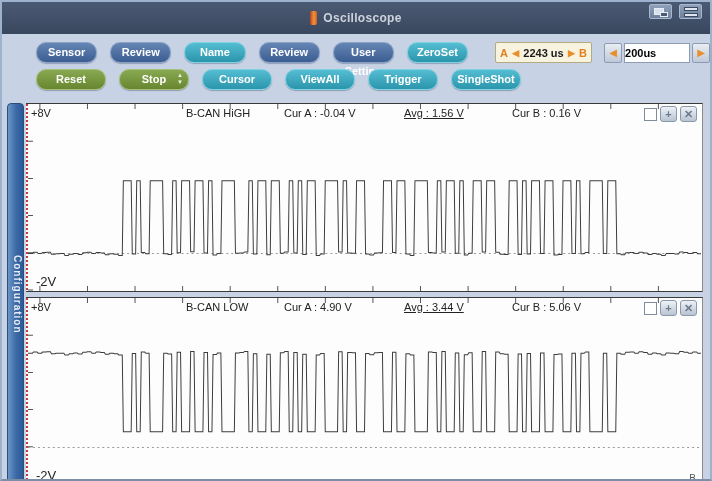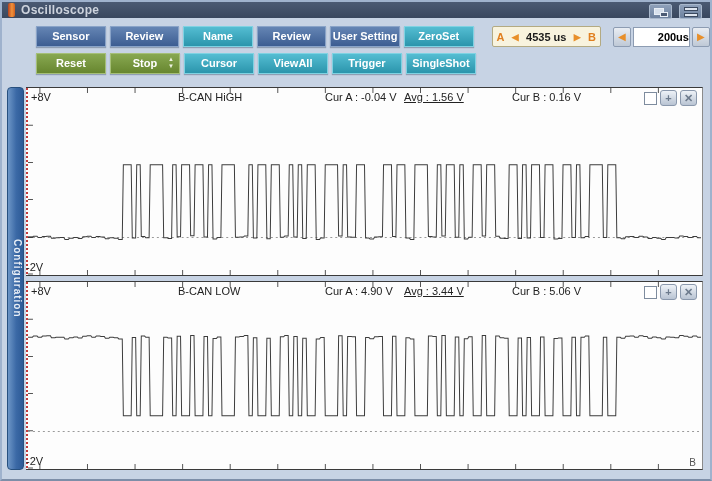--- a/index.html
+++ b/index.html
@@ -4,82 +4,82 @@
 <style>
   * { margin:0; padding:0; box-sizing:border-box; }
   html,body { font-family:"Liberation Sans", sans-serif; }
   .window{
     width:712px; height:481px; position:relative;
     background:#c7d3e4; border:2px solid #9fb2cd; border-bottom-color:#7d8ea8;
     overflow:hidden;
   }
   
   .titlebar{
-    height:16px; background:linear-gradient(#4b5a73,#39475e);
-    display:flex; align-items:center; padding:0 6px; position:relative;
+    height:32px; background:linear-gradient(#4b5a73,#39475e);
+    display:flex; align-items:center; padding:0 6px; position:relative;justify-content:center;
   }
   .app-icon{ width:7px; height:14px; border-radius:2px;
     background:linear-gradient(90deg,#b5411f,#f0933c 55%,#d2601f); margin-right:6px; }
   .title-text{ color:#cdd3dd; font-size:12px; font-weight:bold; letter-spacing:.3px; }
   .titlebar-btns{ position:absolute; right:8px; top:2px; display:flex; gap:7px; }
   .tb-btn{ width:23px; height:15px; background:linear-gradient(#8ea0ba,#6d819e);
     border:1px solid #a9b8cc; border-radius:2px; position:relative; }
   .ico-cascade i{ position:absolute; display:block; border:1px solid #e8eef6; }
   .ico-cascade i:nth-child(1){ left:4px; top:3px; width:10px; height:7px; background:#d7e0ec;}
   .ico-cascade i:nth-child(2){ left:10px; top:7px; width:8px; height:5px; background:#4b5a73;}
   .ico-tile i{ position:absolute; left:4px; width:14px; height:4px; background:#dfe6f0; border:1px solid #3c4a60;}
   .ico-tile i:nth-child(1){ top:2px;} .ico-tile i:nth-child(2){ top:8px;}
   
   .toolbar{ padding:8px 0 6px 34px; }
   .tb-row{ display:flex; align-items:center; margin-bottom:6px; height:21px; }
   .btn{
-    width:70px; height:21px; margin-right:4px; border-radius:0;
+    width:70px; height:21px; margin-right:13px; border-radius:10px;
     color:#fff; font-size:11px; font-weight:bold; text-align:center; line-height:19px;
     border:1px solid rgba(255,255,255,.55); box-shadow:0 1px 1px rgba(40,60,90,.35);
     cursor:pointer; position:relative;
   }
   .btn.blue { background:linear-gradient(#6585b4,#3c5d92); border-color:#89a3c8;}
   .btn.teal { background:linear-gradient(#54bdd2,#2b95ac); border-color:#7fd2e2;}
   .btn.green{ background:linear-gradient(#88a851,#67862f); border-color:#a5bf78;}
   .spinner{ position:absolute; right:5px; top:2px; font-size:6px; line-height:7px;
     color:#eef3e2; display:flex; flex-direction:column; }
   .cursor-readout{
     margin-left:14px; width:110px; height:21px; background:#f8f3de;
     border:1px solid #b3aa82; border-radius:2px; display:flex; align-items:center;
     justify-content:space-between; padding:0 4px; font-size:11px; font-weight:bold;
   }
   .cursor-readout .ab{ color:#e07f20; } .cursor-readout .arr{ color:#e88f2a; font-size:9px;}
   .cursor-readout .val{ color:#1b1b1b; }
   .tbase{ display:flex; align-items:center; margin-left:12px; }
   .arrow-btn{ width:18px; height:20px; background:linear-gradient(#e9edf3,#bfc9d6);
     border:1px solid #8d9cb2; border-radius:2px; color:#e88f2a; font-size:10px;
     text-align:center; line-height:18px; cursor:pointer; }
-  .tbase-field{ width:57px; height:20px; background:#fff; border:1px solid #8d9cb2;
-    font-size:11px; font-weight:bold; text-align:right; line-height:18px; margin:0 2px; }
+  .tbase-field{ width:66px; height:20px; background:#fff; border:1px solid #8d9cb2;
+    font-size:11px; font-weight:bold; text-align:left; line-height:18px; margin:0 2px; }
   
   .main{ display:flex; padding:1px 7px 0 5px; height:384px; }
   .side-tab{
     width:17px; border-radius:4px; margin-right:2px;
     background:linear-gradient(90deg,#6c95c6,#3b69a6 55%,#2d5a96);
     border:1px solid #27507f; color:#e8eef6; font-size:10px; font-weight:bold;
     writing-mode:vertical-rl; text-orientation:sideways; text-align:center;
     letter-spacing:1px; cursor:pointer;
   }
   .panels{ flex:1; display:flex; flex-direction:column; gap:5px; }
   .panel{
     position:relative; background:#fdfdfd;
     border-top:1px solid #3a3a3a; border-bottom:1px solid #3a3a3a; border-right:1px solid #8b8b8b;
     height:212px; overflow:hidden;
   }
   .panel .cursor-a-line{ position:absolute; left:0; top:0; bottom:0; width:2px;
     background:repeating-linear-gradient(#c23c3c 0 2px, rgba(0,0,0,0) 2px 4px); }
   .panel svg{ position:absolute; left:2px; top:0; width:calc(100% - 3px); height:100%; }
   .plabel{ position:absolute; font-size:11px; color:#222; top:3px; white-space:nowrap; }
-  .vmax{ left:5px; } .vmin{ position:absolute; left:0; bottom:2px; font-size:11px; color:#222;}
-  .pname{ left:152px; } .pcura{ left:258px;margin-left:41px; } .pavg{ left:378px;text-decoration:underline; } .pcurb{ left:486px;text-align:center; }
+  .vmax{ left:5px; } .vmin{ position:absolute; left:10px; bottom:2px; font-size:13px; color:#222;}
+  .pname{ left:160px; } .pcura{ left:258px; } .pavg{ left:378px;text-decoration:underline; } .pcurb{ left:486px;text-align:center; }
   .pctrl{ position:absolute; right:5px; top:2px; display:flex; align-items:center; gap:3px; }
   .chk{ width:13px; height:13px; background:#fff; border:1px solid #7e8c9e; cursor:pointer; }
   .mini-btn{ width:17px; height:16px; border:1px solid #8a98ac; border-radius:3px;
     background:linear-gradient(#eef2f7,#b9c4d3); color:#6d7b8d; font-size:11px;
     font-weight:bold; text-align:center; line-height:14px; cursor:pointer; }
   .corner-b{ position:absolute; right:6px; bottom:1px; font-size:10px; color:#555; }
   .trace{ fill:none; stroke:#3c3c3c; stroke-width:1; }
   .zeroline{ fill:none; stroke:#9a9a9a; stroke-width:1; stroke-dasharray:2 3; }
   .ticks{ fill:none; stroke:#555; stroke-width:1; }
 </style>
@@ -108,21 +108,21 @@
       <div class="btn blue">Sensor</div>
       <div class="btn blue">Review</div>
       <div class="btn teal">Name</div>
       <div class="btn blue">Review</div>
       <div class="btn blue">User Setting</div>
       <div class="btn teal">ZeroSet</div>
 
       <div class="cursor-readout">
         <span class="ab">A</span>
         <span class="arr">◀</span>
-        <span class="val">4535 us</span>
+        <span class="val">2243 us</span>
         <span class="arr">▶</span>
         <span class="ab">B</span>
       </div>
 
       <div class="tbase">
         <div class="arrow-btn">◀</div>
         <div class="tbase-field">200us</div>
         <div class="arrow-btn">▶</div>
       </div>
     </div>

